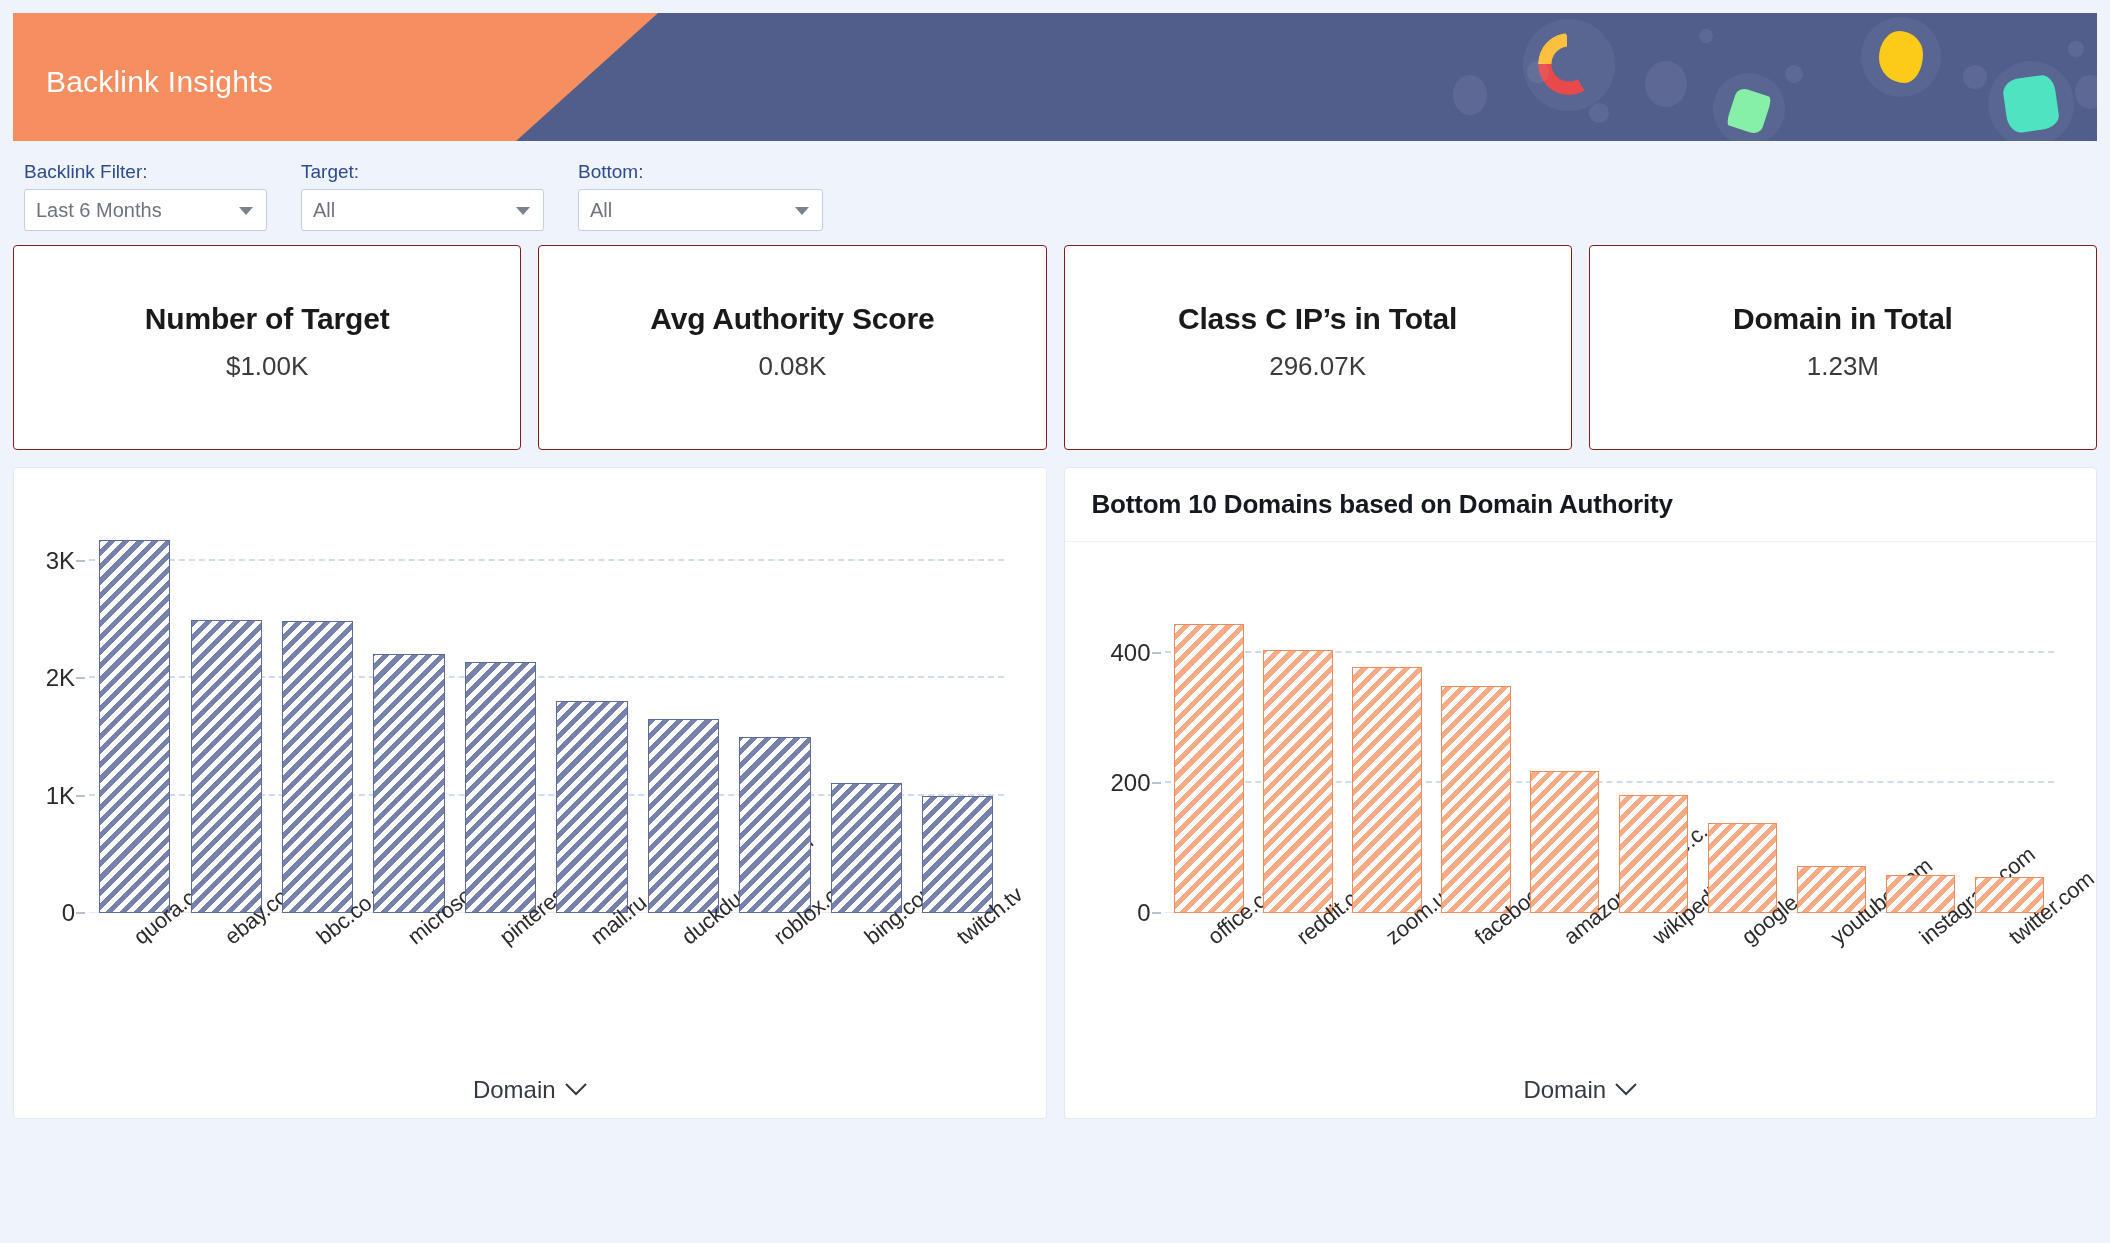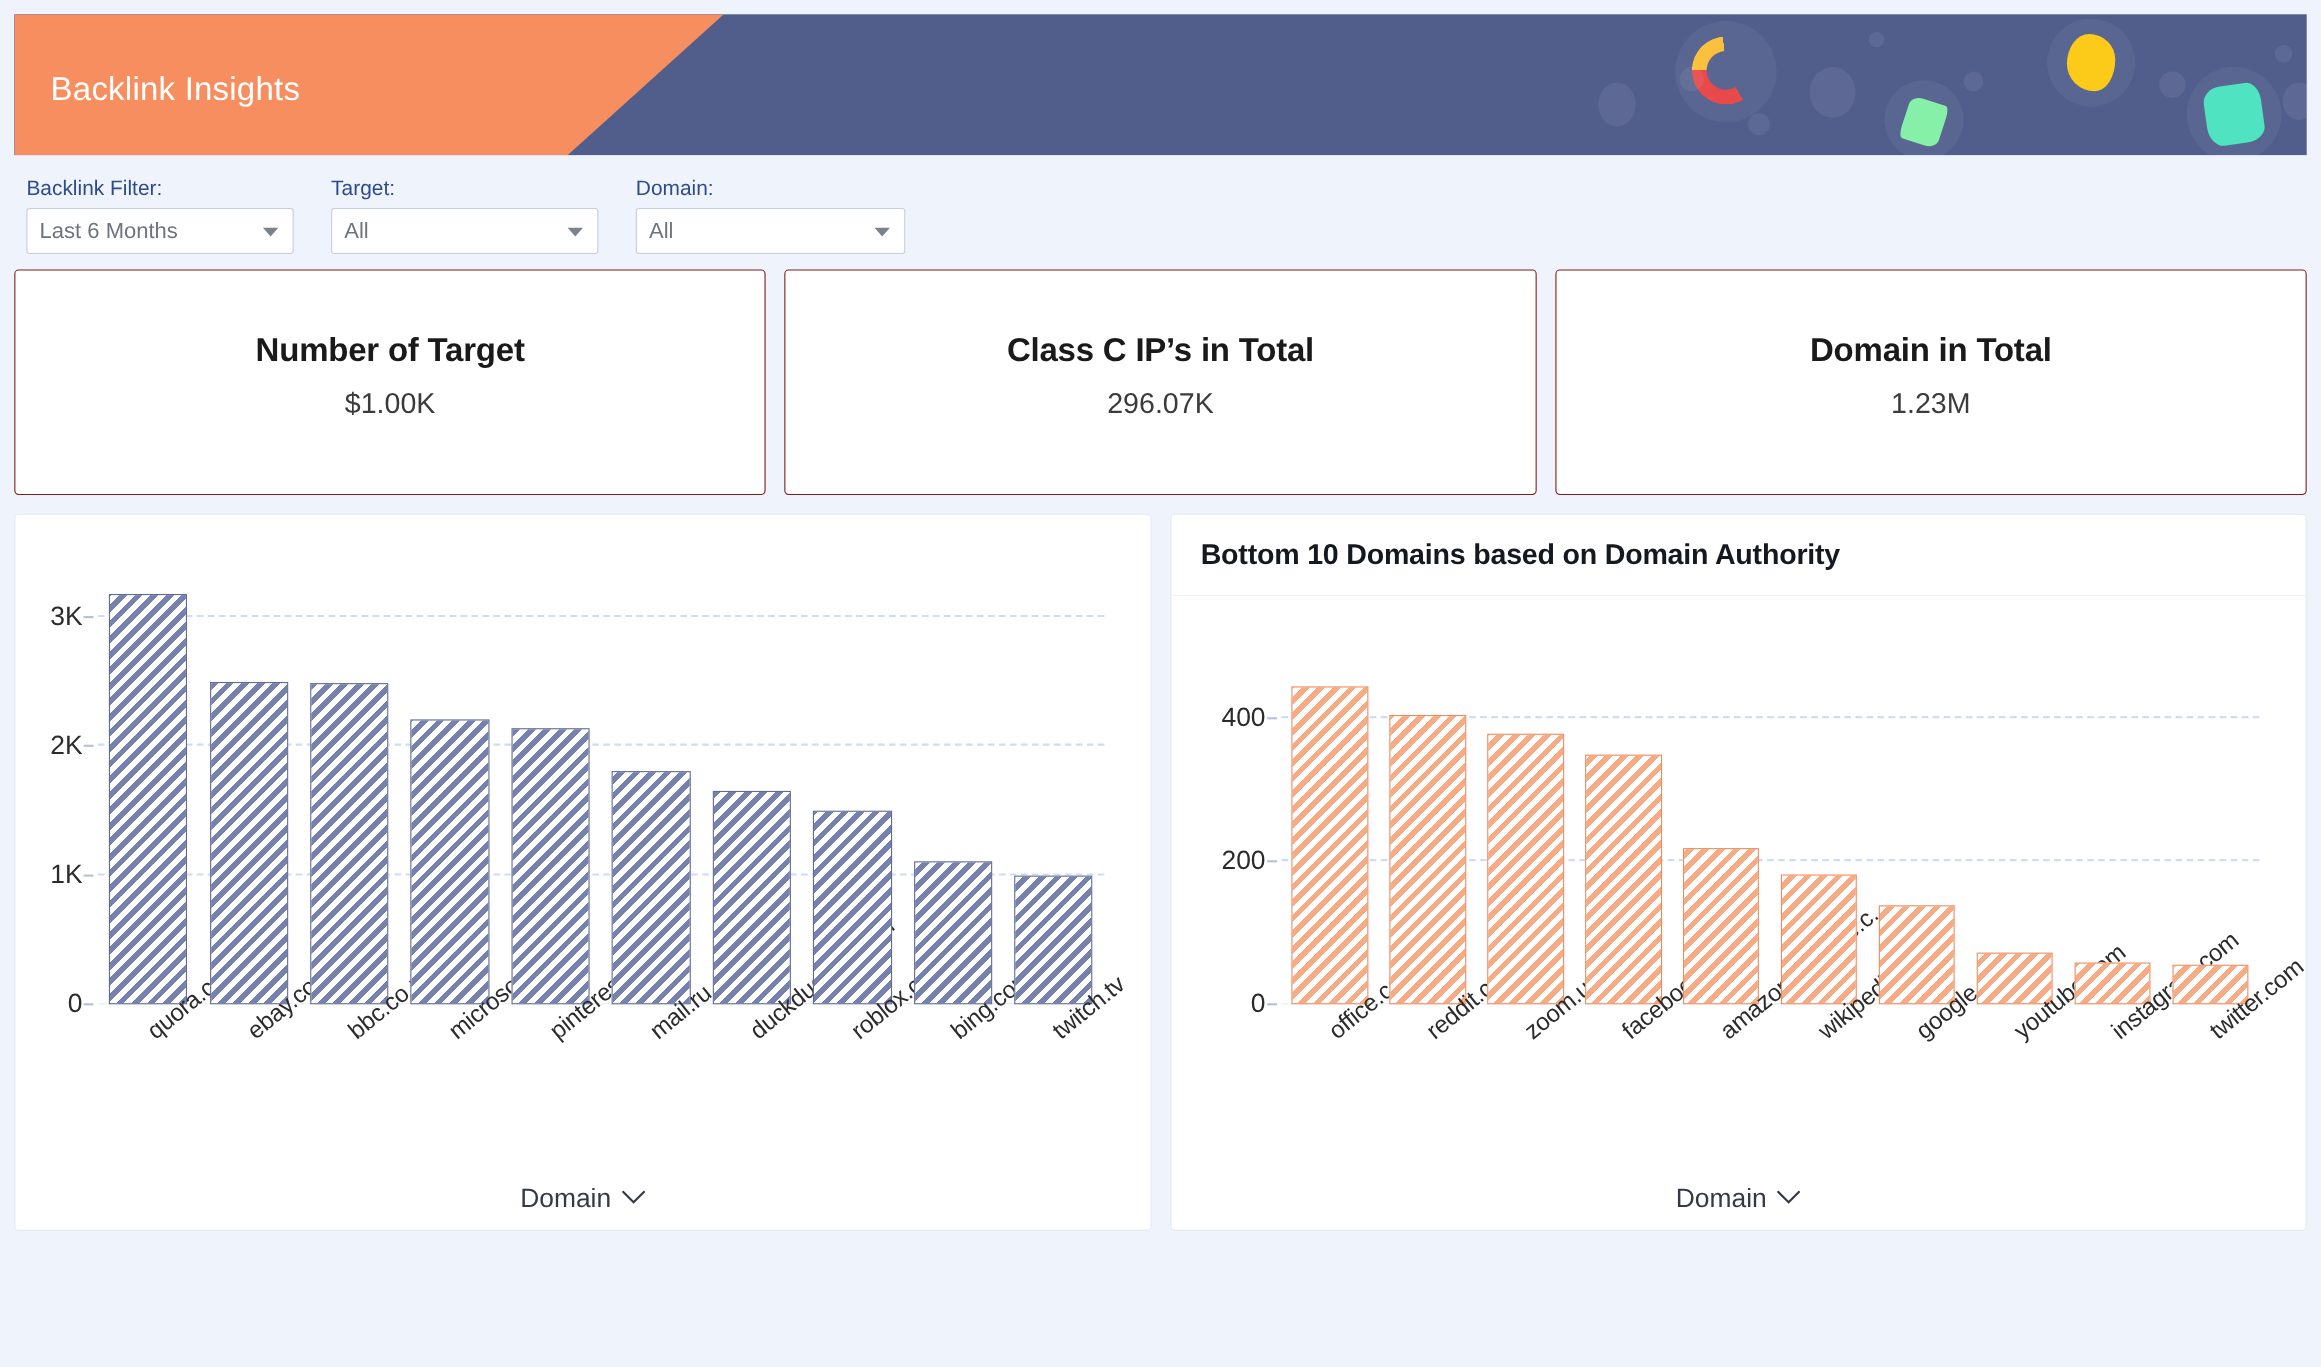--- a/index.html
+++ b/index.html
@@ -310,33 +310,37 @@
 
   <div class="filter-group">
     <div class="filter-label">Target:</div>
     <div class="select-box w2">
       <span class="select-value">All</span>
       <span class="caret"></span>
     </div>
   </div>
 
   <div class="filter-group">
-    <div class="filter-label">Domain:</div>
+    <div class="filter-label">Bottom:</div>
     <div class="select-box w3">
       <span class="select-value">All</span>
       <span class="caret"></span>
     </div>
   </div>
 
 </div>
 
 <div class="kpi-row">
   <div class="kpi-card">
     <div class="kpi-title">Number of Target</div>
     <div class="kpi-value">$1.00K</div>
+  </div>
+  <div class="kpi-card">
+    <div class="kpi-title">Avg Authority Score</div>
+    <div class="kpi-value">0.08K</div>
   </div>
   <div class="kpi-card">
     <div class="kpi-title">Class C IP’s in Total</div>
     <div class="kpi-value">296.07K</div>
   </div>
   <div class="kpi-card">
     <div class="kpi-title">Domain in Total</div>
     <div class="kpi-value">1.23M</div>
   </div>
 </div>

